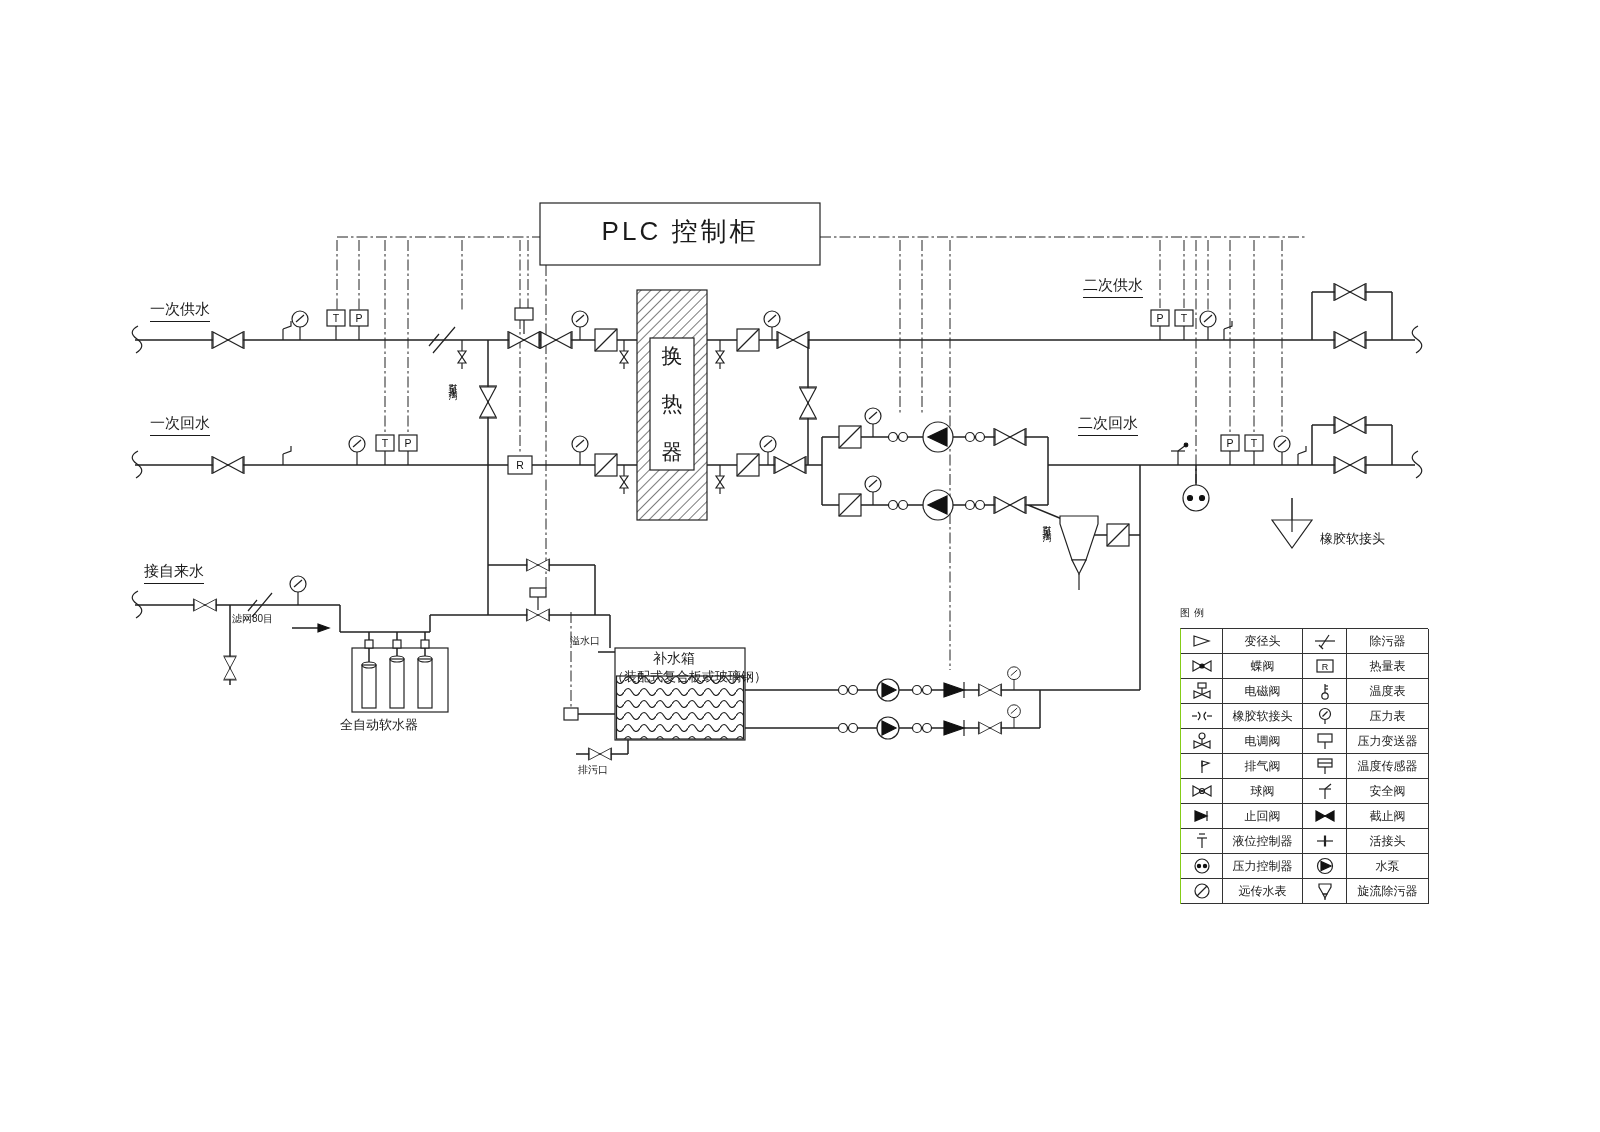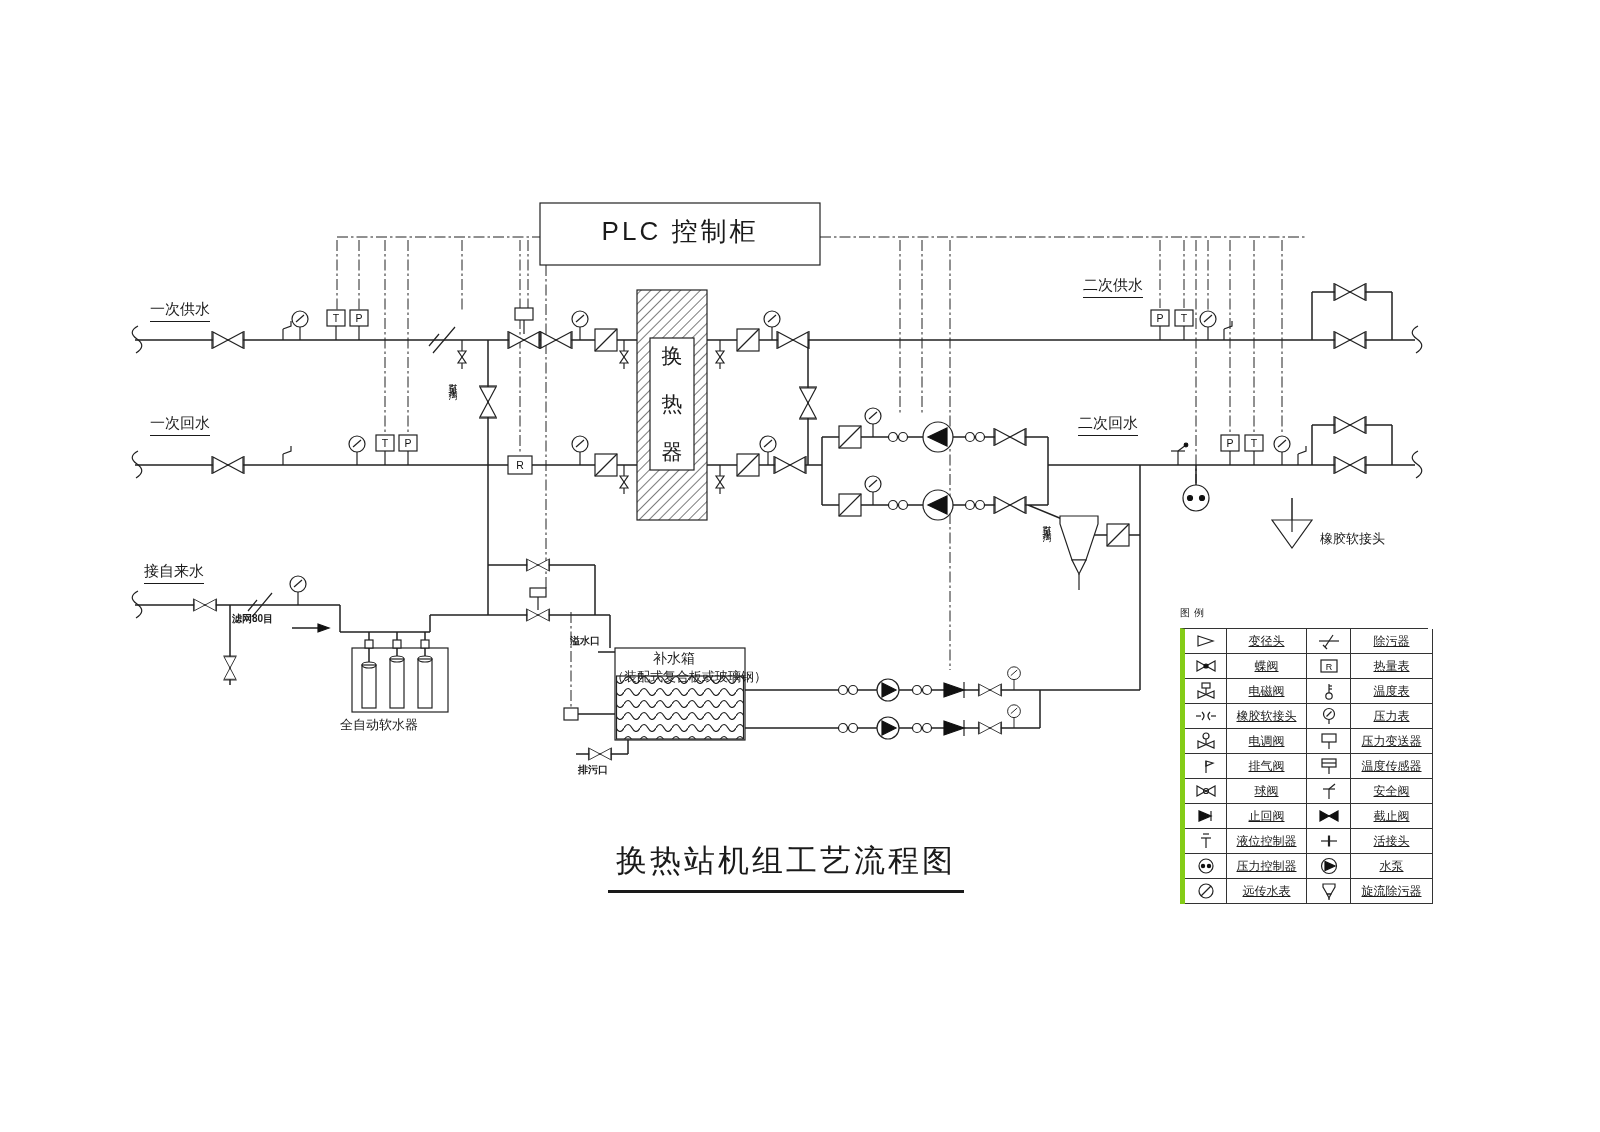--- a/index.html
+++ b/index.html
@@ -7,33 +7,33 @@
           font-family:"Liberation Sans","DejaVu Sans",sans-serif;color:#1a1a1a;}
   svg.diag{position:absolute;left:0;top:0;}
   svg :is(line,polyline,polygon,path,rect,circle,ellipse){stroke:#222;stroke-width:1.2;fill:none;stroke-linejoin:miter;}
   .wf{fill:#fff;}
   .fl{fill:#111;stroke:#111;}
   .pp{stroke-width:1.5;}
   .dd{stroke-width:1;stroke-dasharray:11 3 2.5 3;}
   svg text{stroke:none;fill:#111;font-family:"Liberation Sans","DejaVu Sans",sans-serif;font-size:10.5px;text-anchor:middle;}
   .lbl{position:absolute;white-space:nowrap;}
   .u{border-bottom:1.5px solid #1a1a1a;padding-bottom:2px;}
-  .f15{font-size:15px;} .f13{font-size:13px;} .f10{font-size:10px;font-weight:bold;}
+  .f15{font-size:15px;} .f13{font-size:13px;} .f10{font-size:10px;}
   .plc{left:540px;top:203px;width:280px;height:56px;display:flex;align-items:center;justify-content:center;
        font-size:26px;letter-spacing:3px;}
   .hx{left:650px;top:342px;width:44px;height:124px;display:flex;flex-direction:column;align-items:center;
       justify-content:space-between;font-size:21px;}
   .tanklbl{left:615px;top:650px;width:118px;text-align:center;font-size:14px;}
   .tanknote{left:611px;top:668px;width:138px;font-size:13px;}
   .vtxt{writing-mode:vertical-rl;text-orientation:upright;font-size:9px;letter-spacing:2px;}
   .title{left:608px;top:840px;font-size:31px;letter-spacing:3px;border-bottom:3px solid #1a1a1a;
          padding:0 8px 8px 8px;}
   .legend{position:absolute;left:1180px;top:606px;width:248px;}
   .legend-title{text-align:left;font-size:10px;letter-spacing:4px;margin-bottom:8px;}
-  .legend-grid{display:grid;grid-template-columns:42px 80px 44px 82px;border-top:1px solid #333;border-left:5px solid #84cc16;text-decoration:underline;}
+  .legend-grid{display:grid;grid-template-columns:42px 80px 44px 82px;border-top:1px solid #333;border-left:1px solid #84cc16;}
   .lcell{border-right:1px solid #333;border-bottom:1px solid #333;height:24px;display:flex;
          align-items:center;justify-content:center;font-size:12px;}
 </style>
 </head>
 <body>
 
 <div class="canvas">
 
 <svg class="diag" width="1600" height="1132" viewBox="0 0 1600 1132">
   <defs>
@@ -288,21 +288,20 @@
 <div class="lbl f13" style="left:340px;top:716px;">全自动软水器</div>
 <div class="lbl tanklbl">补水箱</div>
 <div class="lbl tanknote">（装配式复合板或玻璃钢）</div>
 <div class="lbl f10" style="left:570px;top:634px;">溢水口</div>
 <div class="lbl f10" style="left:578px;top:763px;">排污口</div>
 <div class="lbl f10" style="left:232px;top:612px;">滤网80目</div>
 <div class="lbl f13" style="left:1320px;top:530px;">橡胶软接头</div>
 <div class="lbl vtxt" style="left:446px;top:376px;">引至排水沟</div>
 <div class="lbl vtxt" style="left:1040px;top:518px;">引至排水沟</div>
 
-<div class="lbl title">换热站机组工艺流程图</div>
 
 <div class="legend">
   <div class="legend-title">图例</div>
   <div class="legend-grid">
 
     <div class="lcell">
           <svg width="26" height="18" viewBox="0 0 24 18">
             <polygon points="4,4 4,14 19,9"></polygon>
           </svg>
         </div>

